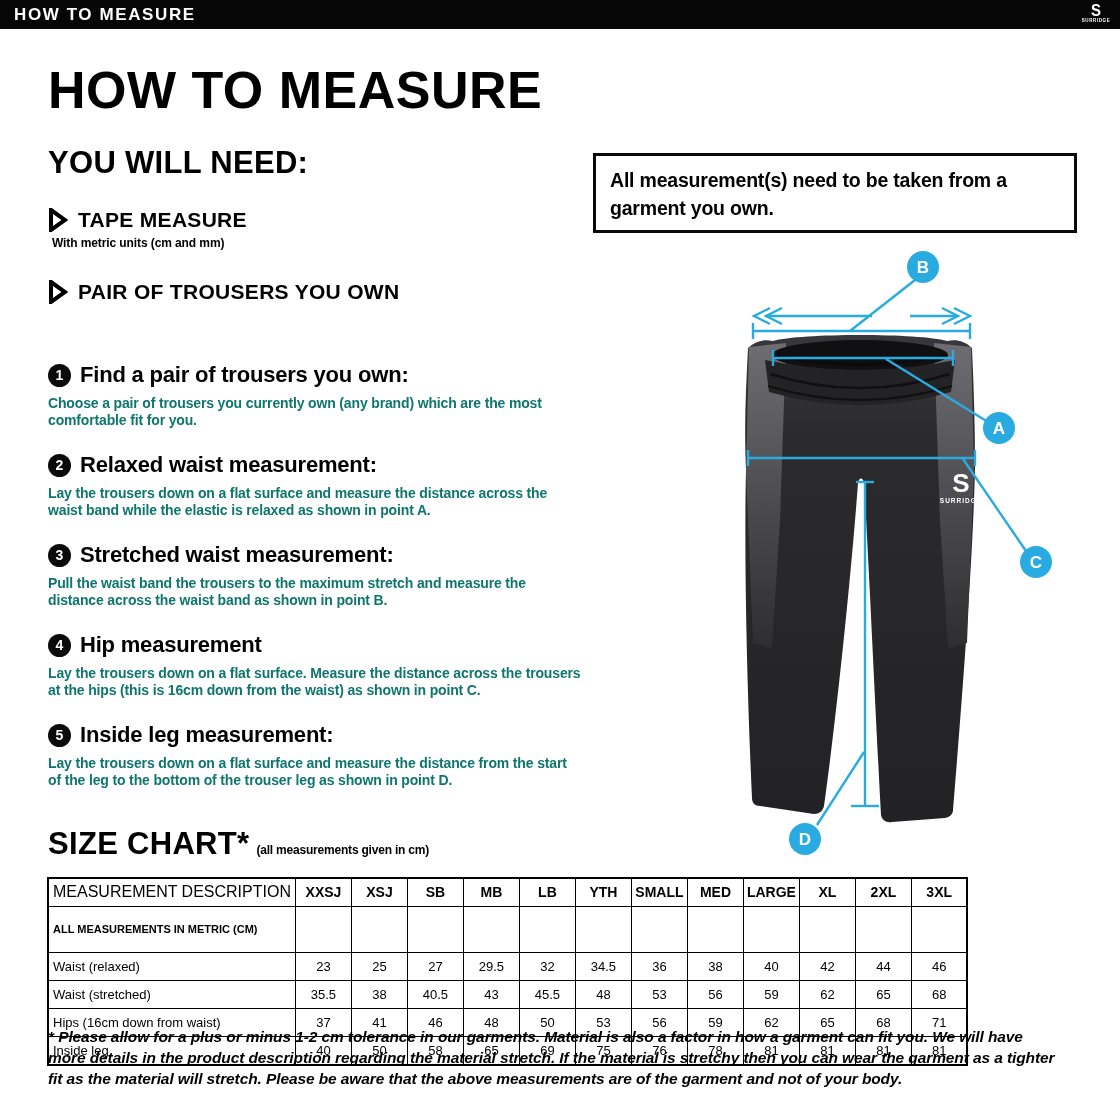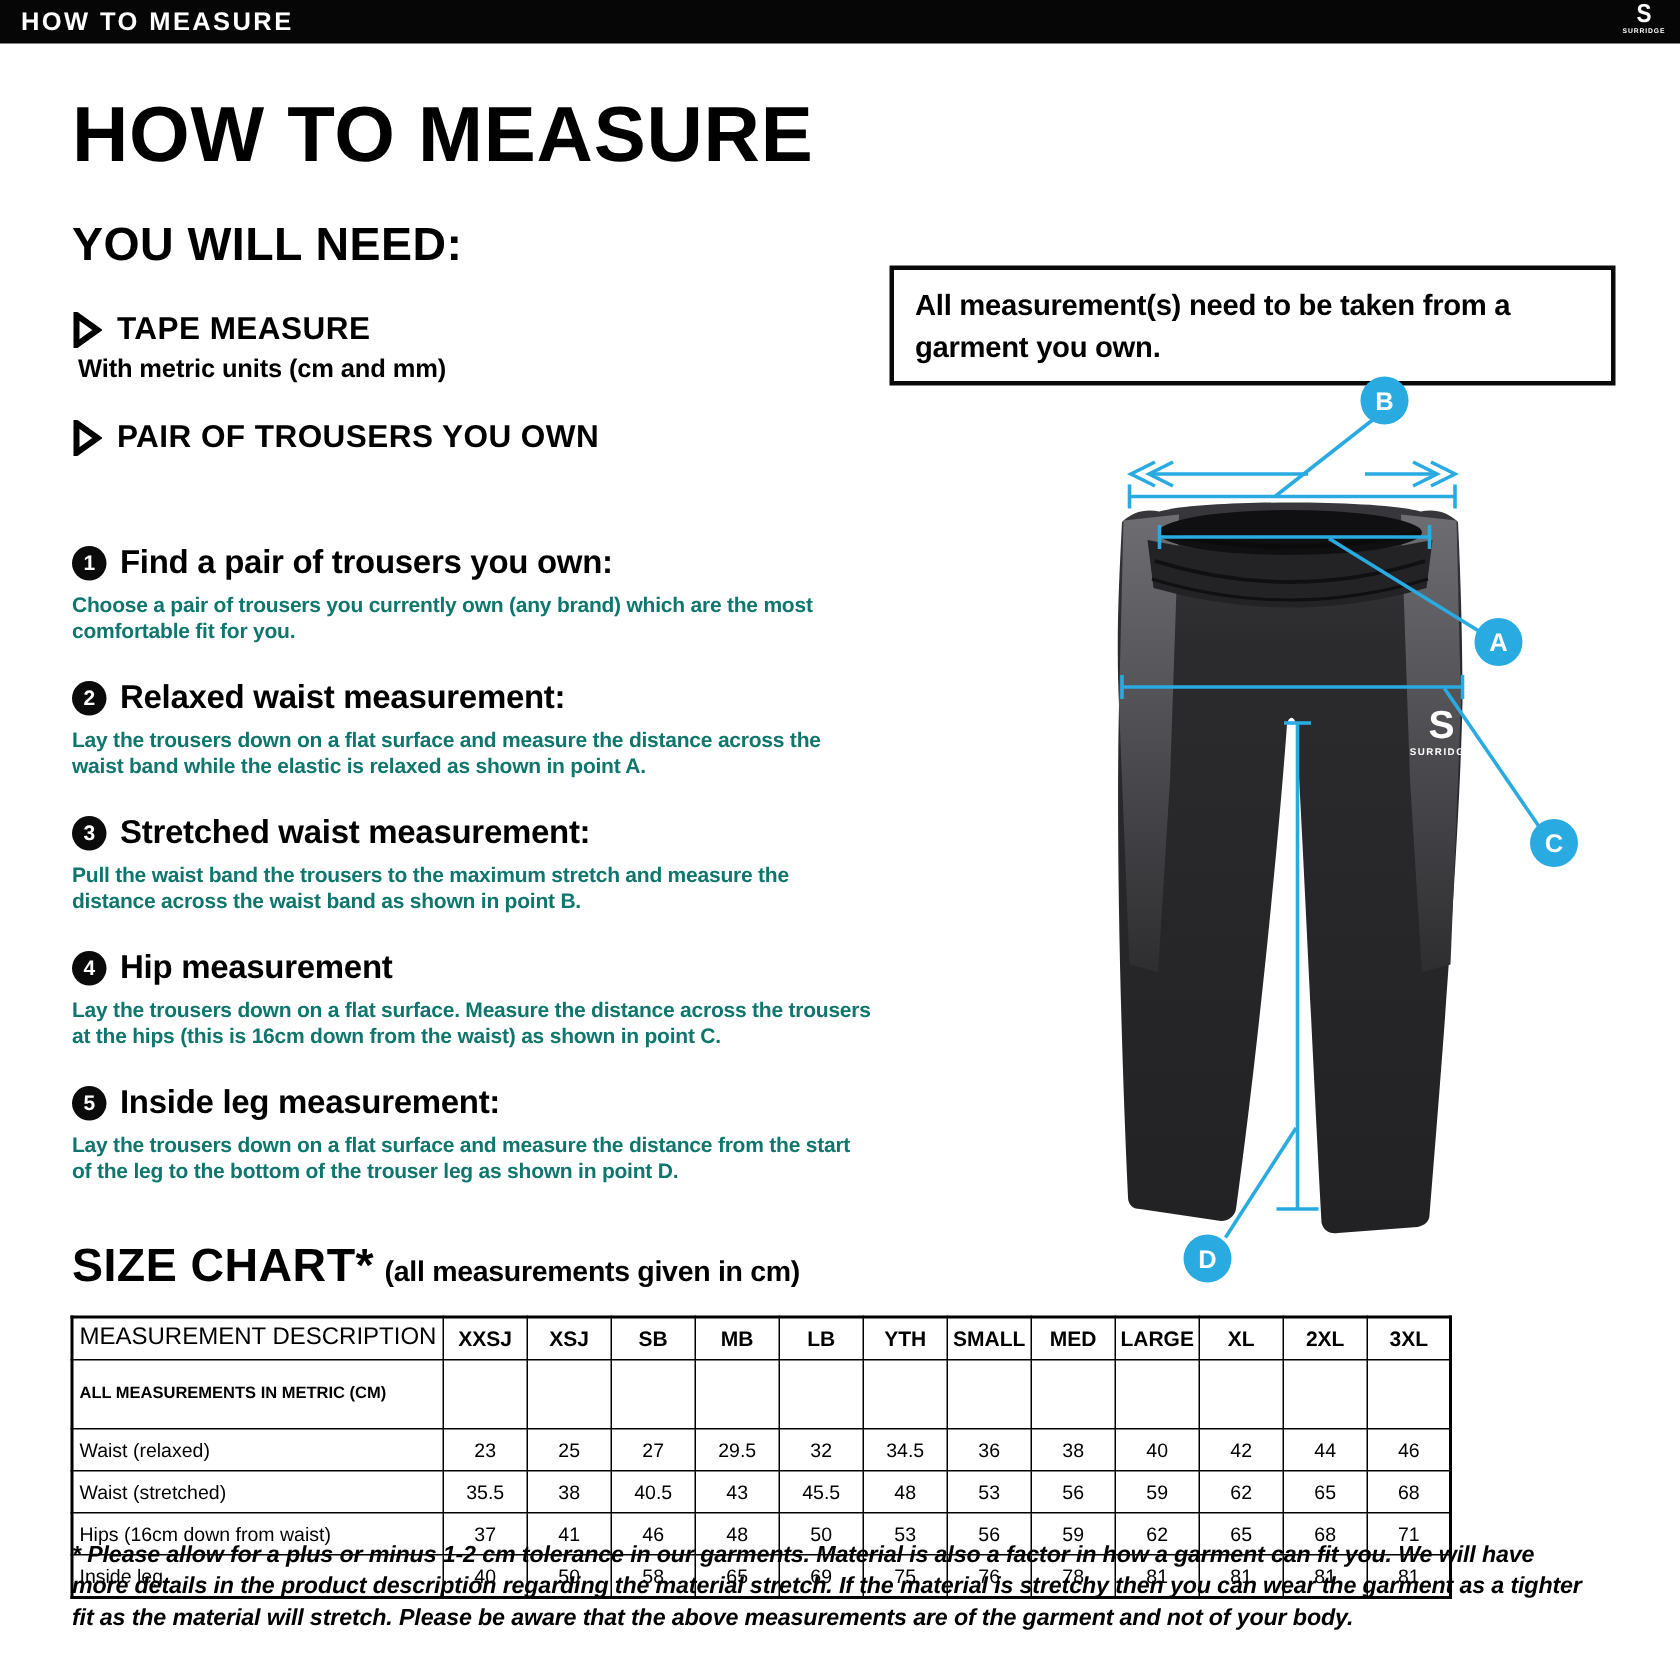--- a/index.html
+++ b/index.html
@@ -19,40 +19,40 @@
   .logo-word{display:block;font-size:4.5px;font-weight:700;letter-spacing:.6px;margin-top:2px;}
 
   
   .h1{left:48px;top:64px;font-size:52px;font-weight:900;letter-spacing:.5px;line-height:1;}
   .ywn{left:48px;top:147px;font-size:31px;font-weight:900;letter-spacing:.3px;line-height:1;}
 
   
   .need{left:48px;width:620px;}
   .need-head{display:flex;align-items:center;gap:10px;}
   .need-label{font-size:21px;font-weight:800;letter-spacing:.3px;}
-  .need-desc{margin:4px 0 0 4px;font-size:17px;font-weight:700;letter-spacing:-.1px;}
+  .need-desc{margin:4px 0 0 4px;font-size:12px;font-weight:700;letter-spacing:-.1px;}
 
   
   .step{position:absolute;left:48px;width:620px;}
   .step-head{display:flex;align-items:center;gap:9px;}
   .step-num{width:23px;height:23px;border-radius:50%;background:#0b0b0b;color:#fff;
     font-size:14px;font-weight:700;display:flex;align-items:center;justify-content:center;flex:0 0 23px;}
   .step-title{font-size:22px;font-weight:800;letter-spacing:-.2px;}
   .step-body{margin-top:7px;font-size:14px;font-weight:700;line-height:17px;
     letter-spacing:-.15px;max-width:535px;color:#0f766e;}
 
   
   .notebox{left:593px;top:153px;width:484px;height:80px;border:3px solid #0a0a0a;
     box-sizing:border-box;padding:10px 14px 0 14px;font-size:19.5px;font-weight:700;
-    line-height:28px;letter-spacing:-.2px;margin-top:24px;}
+    line-height:28px;letter-spacing:-.2px;}
 
   
   .sc-head{left:48px;top:826px;display:flex;align-items:baseline;}
   .sc-title{font-size:31px;font-weight:900;letter-spacing:.3px;text-align:right;}
-  .sc-sub{font-size:19px;font-weight:700;margin-left:7px;letter-spacing:-.2px;}
+  .sc-sub{font-size:12px;font-weight:700;margin-left:7px;letter-spacing:-.2px;}
 
   table.sizes{position:absolute;left:47px;top:877px;border-collapse:collapse;
     border:2px solid #000;table-layout:fixed;}
   table.sizes th,table.sizes td{border:1px solid #000;box-sizing:border-box;overflow:hidden;white-space:nowrap;}
   th.desc{width:230px;font-size:16px;font-weight:400;text-align:left;padding:3px 4px;height:28px;}
   th.size{width:56px;font-size:14px;font-weight:700;text-align:center;}
   tr.metric td{height:15px;font-size:11px;font-weight:700;text-align:left;padding:15px 4px;line-height:15px;}
   td.rlabel{font-size:13px;text-align:left;padding:6px 4px;height:18px;}
   td.val{font-size:13px;text-align:center;height:18px;}
 

